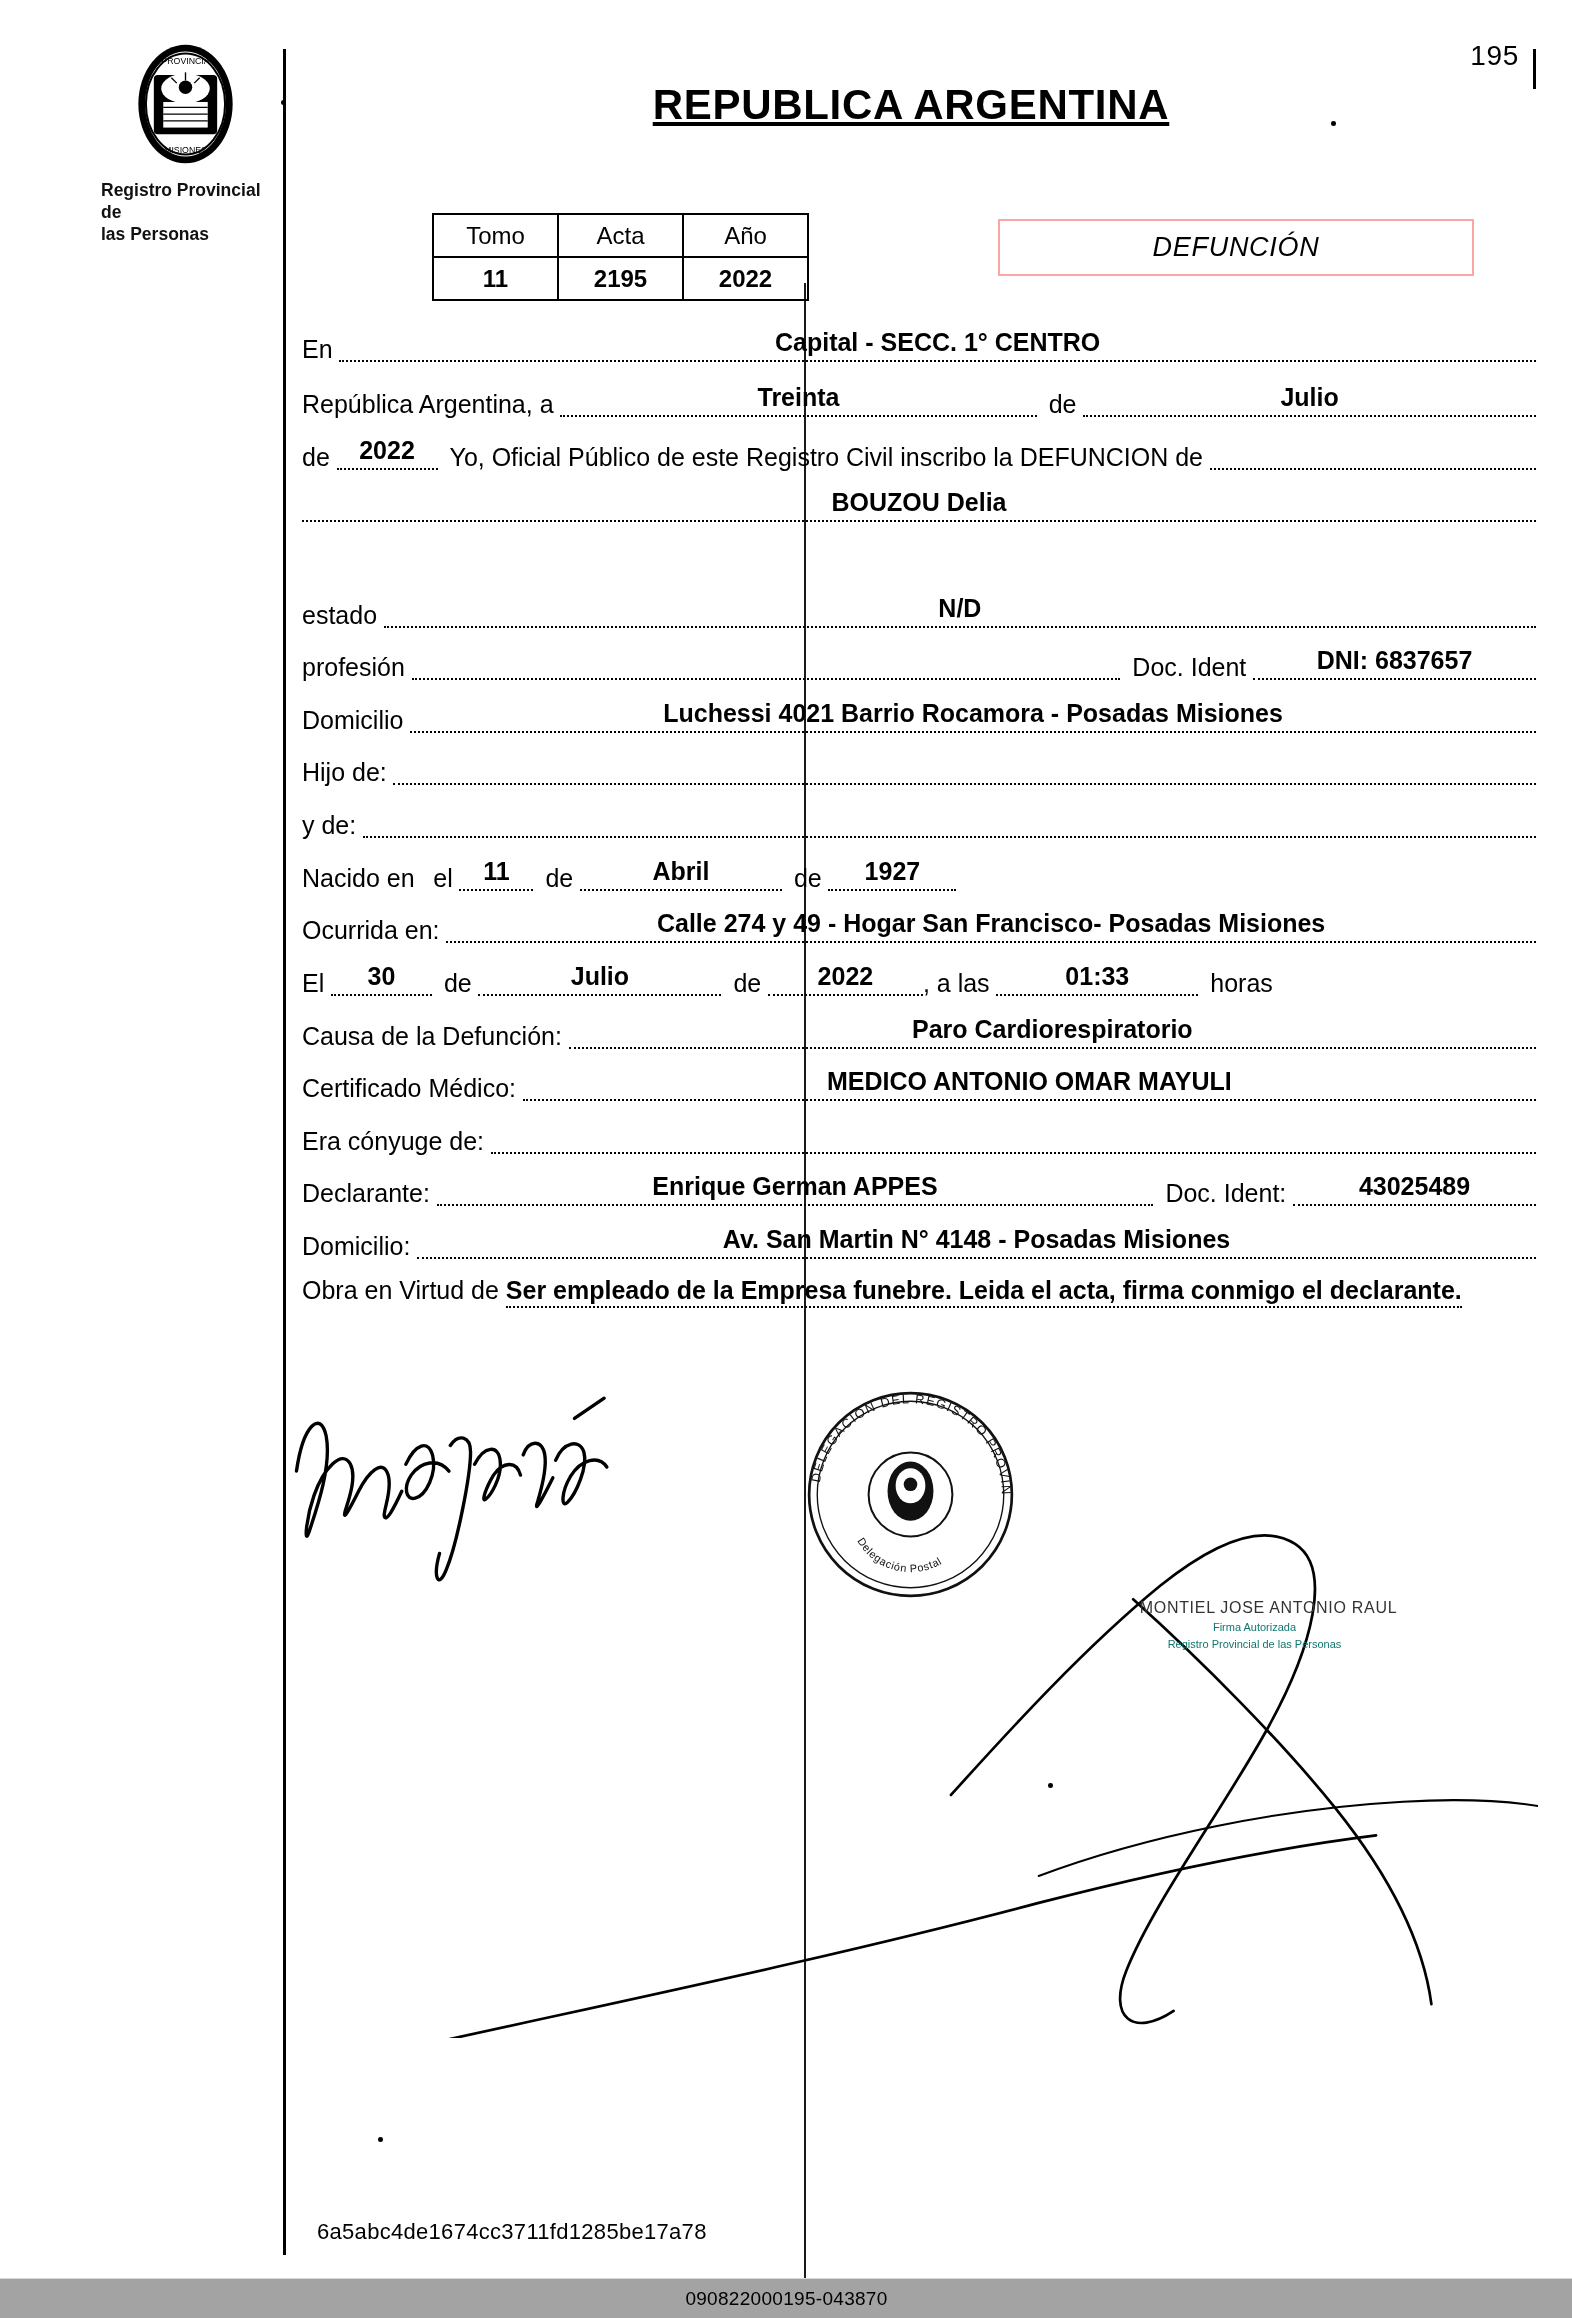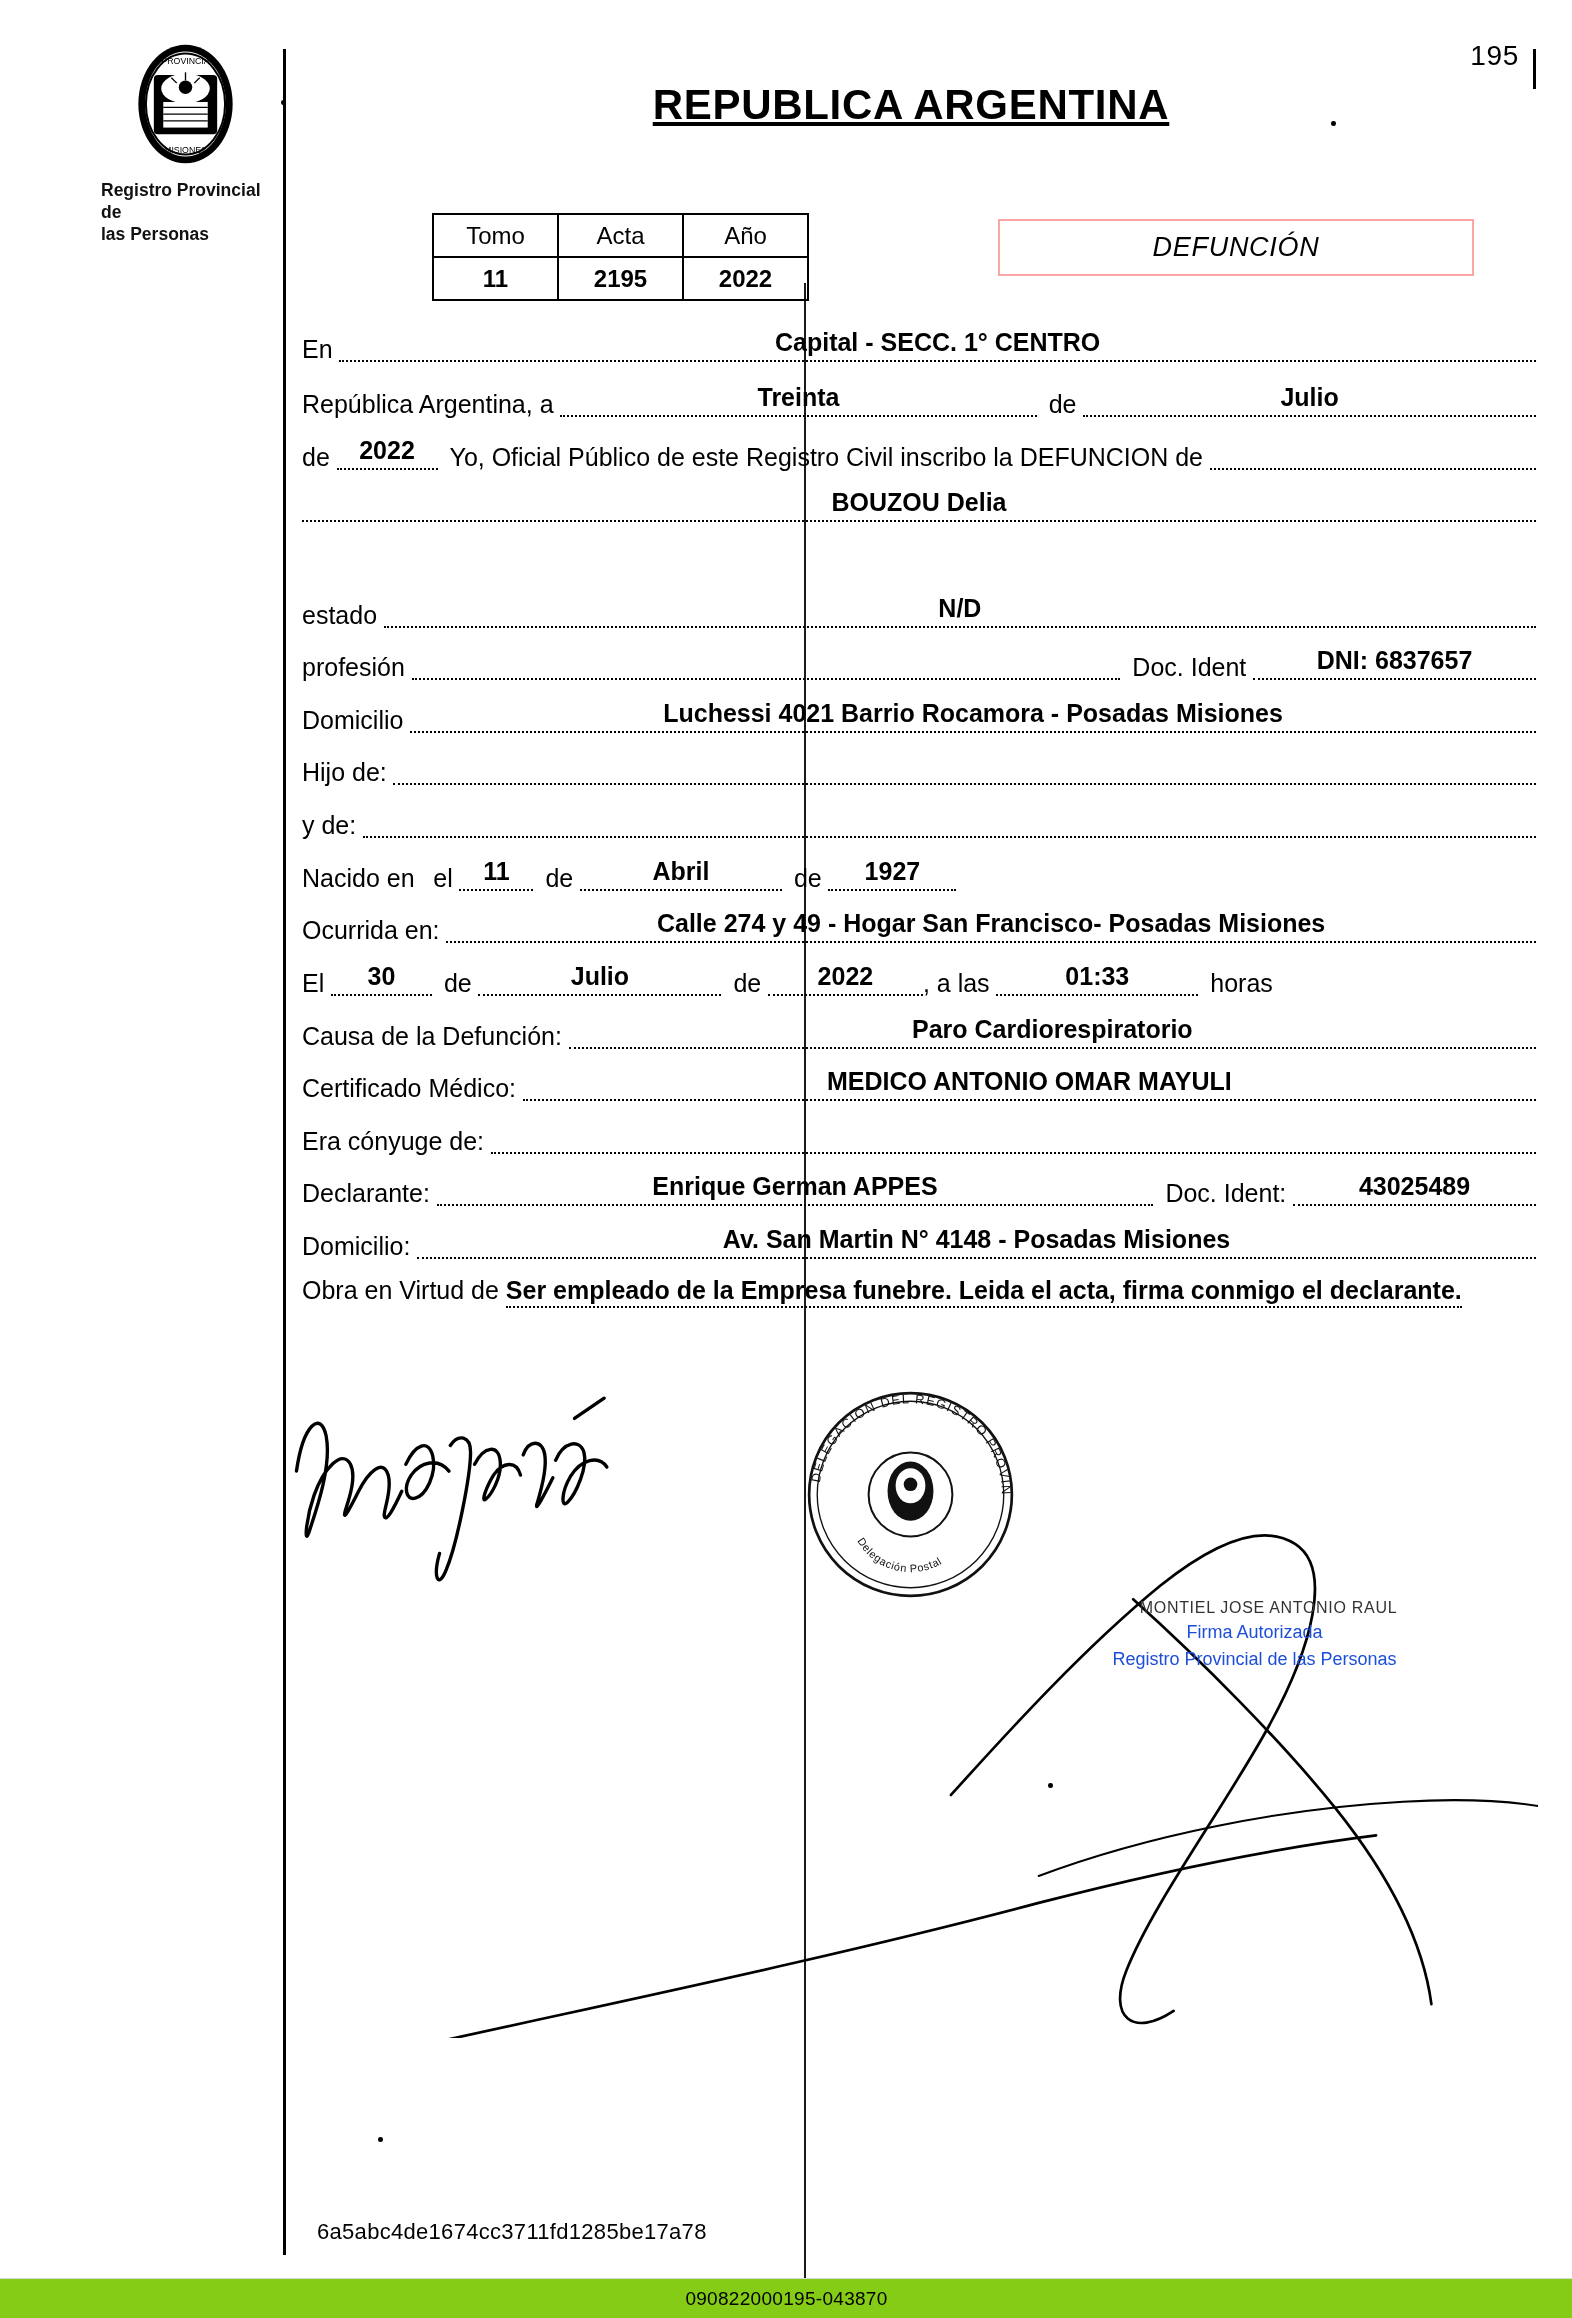--- a/index.html
+++ b/index.html
@@ -190,22 +190,22 @@
     top: 1383px;
     width: 223px;
     height: 223px;
   }
   .stamp-text {
     position: absolute;
     left: 1079px;
     top: 1619px;
     width: 351px;
     text-align: center;
-    font-size: 18px;
-    color: #1d4ed8;
+    font-size: 11px;
+    color: #0f766e;
     line-height: 1.5;
   }
   .stamp-name {
     position: absolute;
     left: 1093px;
     top: 1599px;
     width: 351px;
     text-align: center;
     font-size: 16px;
     color: #333;
@@ -218,21 +218,21 @@
     bottom: 74px;
     font-size: 22px;
     letter-spacing: 0.3px;
   }
   .footer-bar {
     position: absolute;
     left: 0;
     right: 0;
     bottom: 0;
     height: 40px;
-    background: #84cc16;
+    background: #a3a3a3;
     border-top: 1.3px solid #d8d8d8;
     display: flex;
     align-items: center;
     justify-content: center;
     font-size: 19px;
     letter-spacing: 0.3px;
   }
   .tiny-dot {
     position: absolute;
     width: 4.7px;

